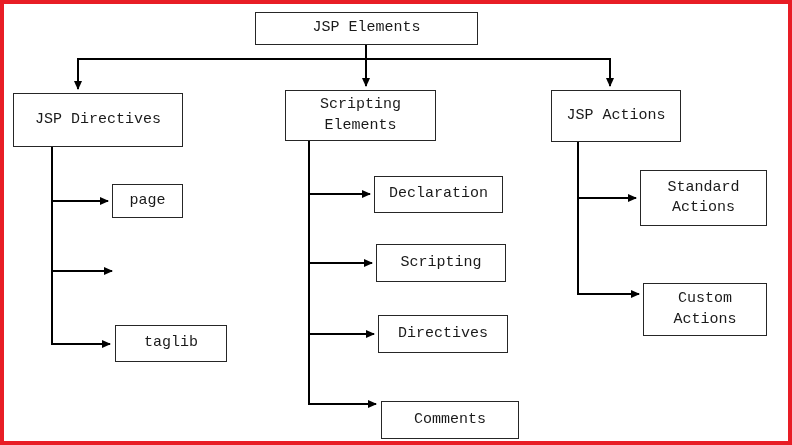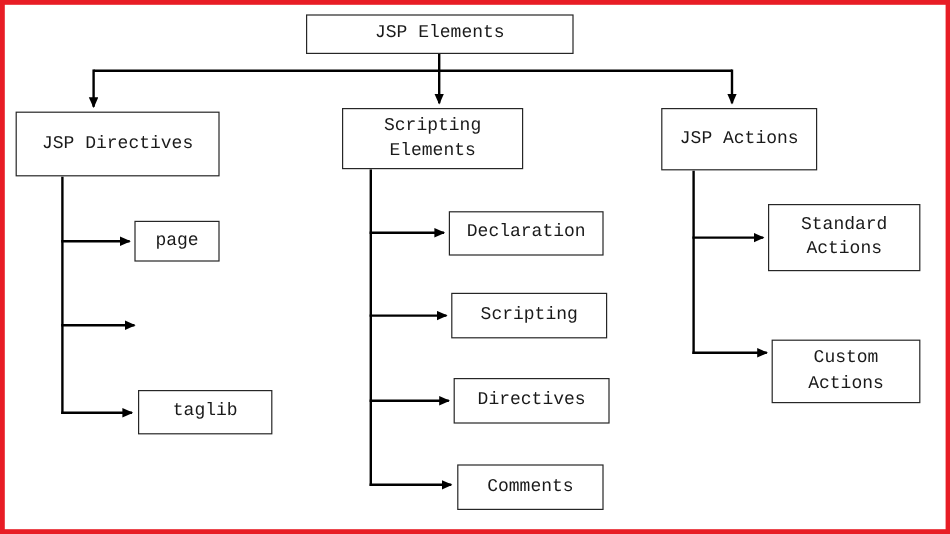--- a/index.html
+++ b/index.html
@@ -71,18 +71,18 @@
   <div class="node" style="left:9px;   top:89px; width:170px; height:54px;">JSP Directives</div>
   <div class="node wrap2" style="left:281px; top:86px; width:151px; height:51px;">Scripting Elements</div>
   <div class="node" style="left:547px; top:86px; width:130px; height:52px;">JSP Actions</div>
 
   <div class="node" style="left:108px; top:180px; width:71px; height:34px;">page</div>
   <div class="node" style="left:111px; top:321px; width:112px; height:37px;">taglib</div>
 
   <div class="node" style="left:370px; top:172px; width:129px; height:37px;">Declaration</div>
   <div class="node" style="left:372px; top:240px; width:130px; height:38px;">Scripting</div>
   <div class="node" style="left:374px; top:311px; width:130px; height:38px;">Directives</div>
-  <div class="node" style="left:377px; top:383px; width:122px; height:38px;">Comments</div>
+  <div class="node" style="left:377px; top:397px; width:138px; height:38px;">Comments</div>
 
   <div class="node wrap2" style="left:636px; top:166px; width:127px; height:56px;">Standard Actions</div>
   <div class="node wrap2" style="left:639px; top:263px; width:124px; height:53px;margin-top:16px;">Custom Actions</div>
 
 </div>
 
 </body></html>

